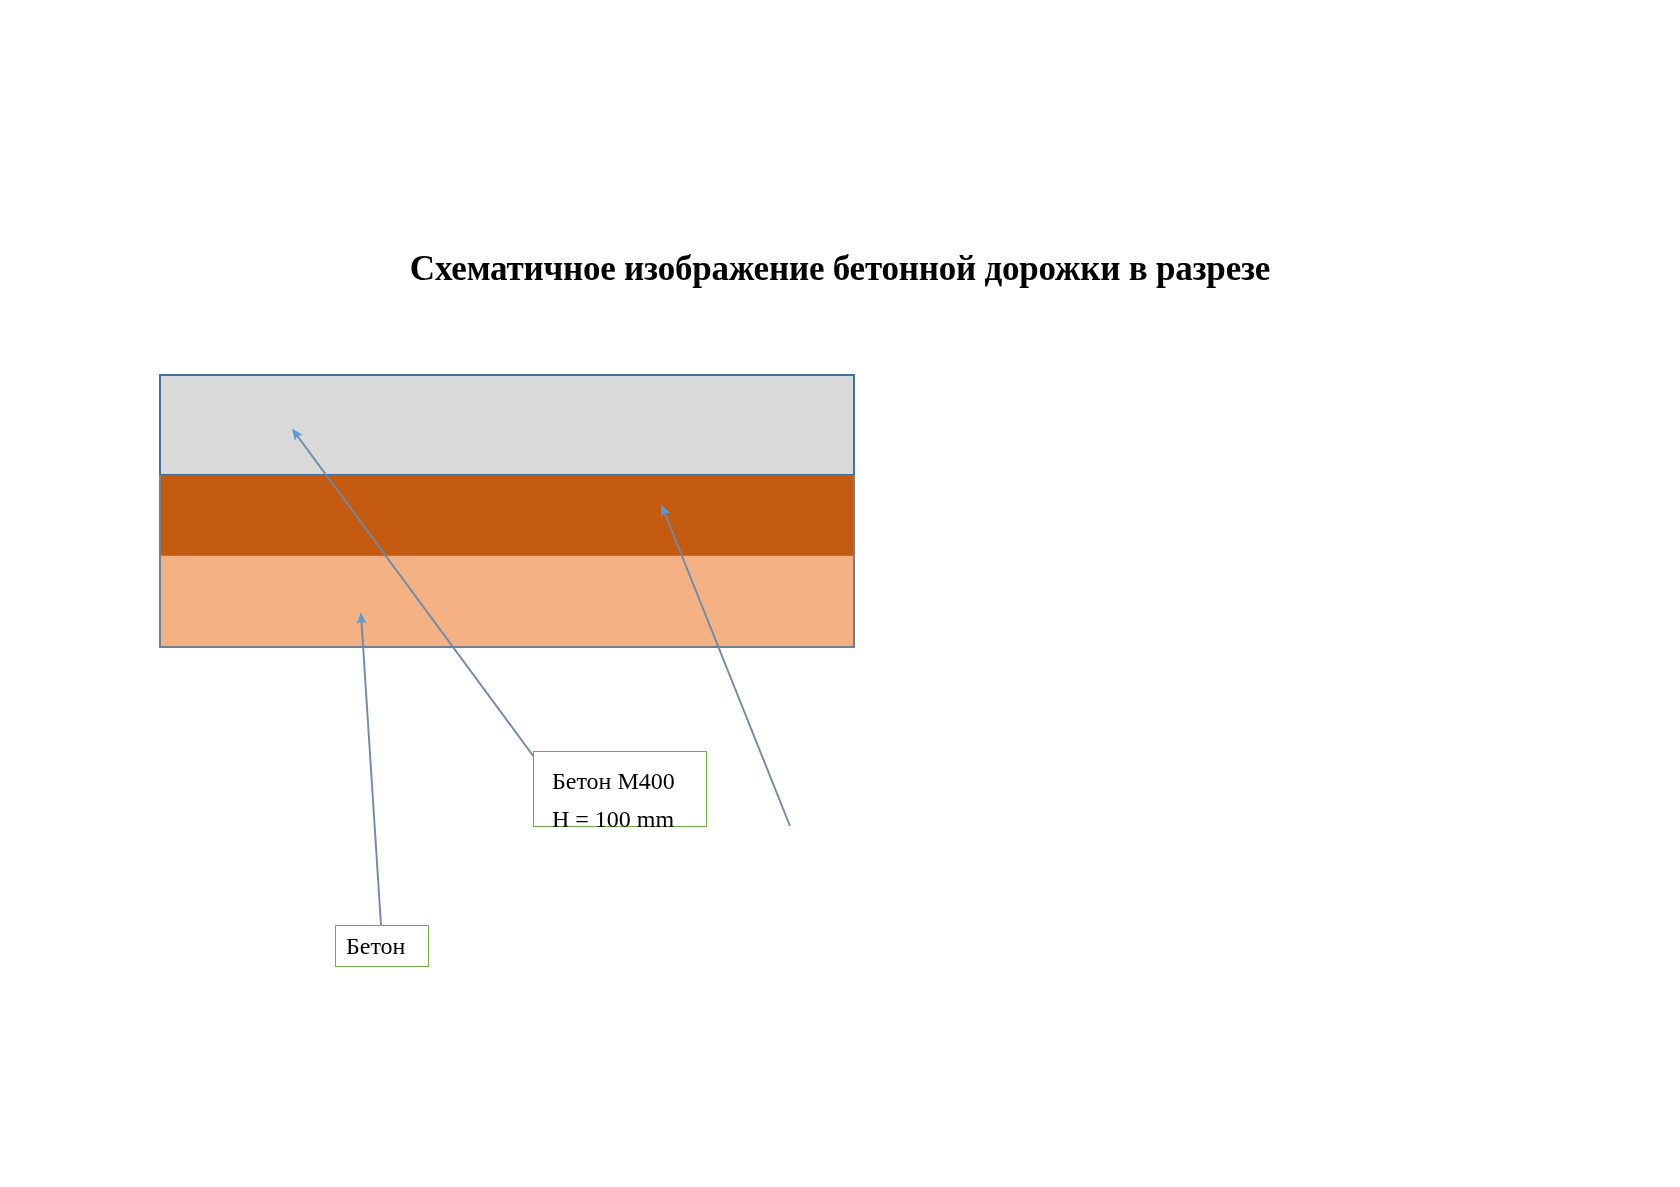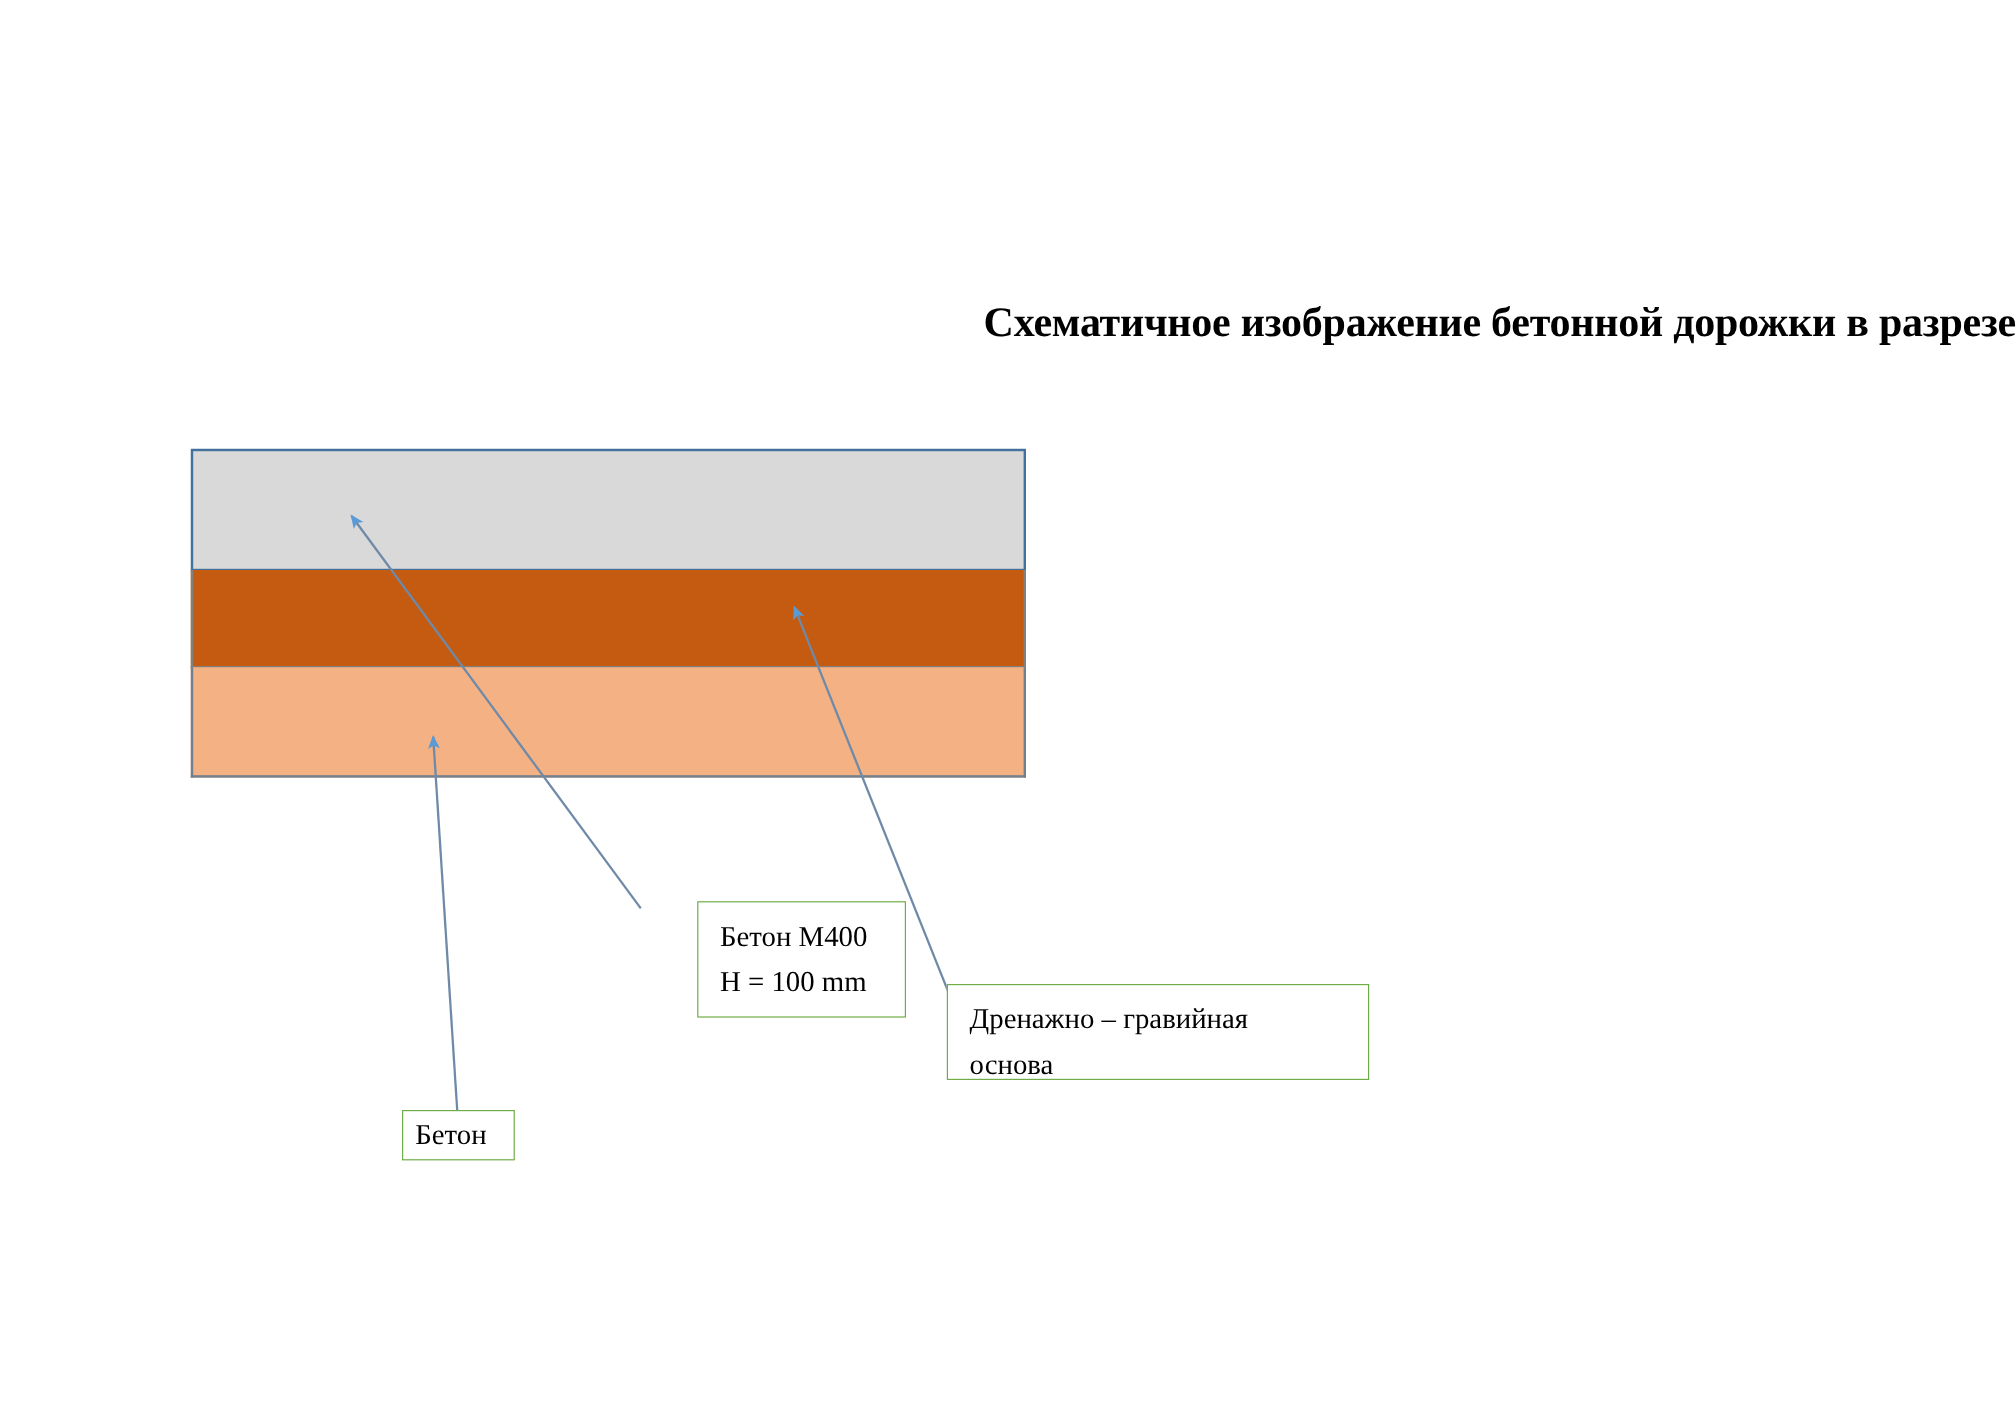--- a/index.html
+++ b/index.html
@@ -17,21 +17,21 @@
     background: #ffffff;
     overflow: hidden;
   }
 
   
   #title {
     position: absolute;
     left: 0;
     top: 247px;
     width: 1680px;
-    text-align: right;
+    text-align: center;
     font-family: "Liberation Serif", "DejaVu Serif", serif;
     font-weight: bold;
     font-size: 35px;
     letter-spacing: -0.2px;
     color: #000000;
     white-space: nowrap;
     line-height: 44px;
   }
 
   
@@ -76,22 +76,21 @@
     font-family: "Liberation Serif", "DejaVu Serif", serif;
     font-size: 24px;
     color: #000000;
     line-height: 38px;
     padding: 10px 14px 10px 18px;
   }
   #callout-concrete {
     left: 533px;
     top: 751px;
     width: 174px;
-    height: 97px;
-    margin-left: 48px;
+    height: 76px;
   }
   #callout-gravel {
     left: 789px;
     top: 820px;
     width: 352px;
     height: 80px;
   }
   #callout-soil {
     left: 335px;
     top: 925px;
@@ -140,22 +139,18 @@
     <line x1="790" y1="826" x2="662" y2="506" stroke="#6f8aa8" stroke-width="1.9" marker-end="url(#arrowhead)"></line>
 
     <line x1="381" y1="925" x2="361" y2="614" stroke="#6f8aa8" stroke-width="1.9" marker-end="url(#arrowhead)"></line>
   </svg>
 
   <div class="callout" id="callout-concrete">
     <span class="callout-line">Бетон М400</span>
     <span class="callout-line">H = 100 mm</span>
   </div>
 
-  <div class="callout" id="callout-gravel">
-    <span class="callout-line">Дренажно – гравийная</span>
-    <span class="callout-line">основа</span>
-  </div>
 
   <div class="callout" id="callout-soil">
     <span class="callout-line">Бетон</span>
   </div>
 
 </div>
 
 </body></html>

